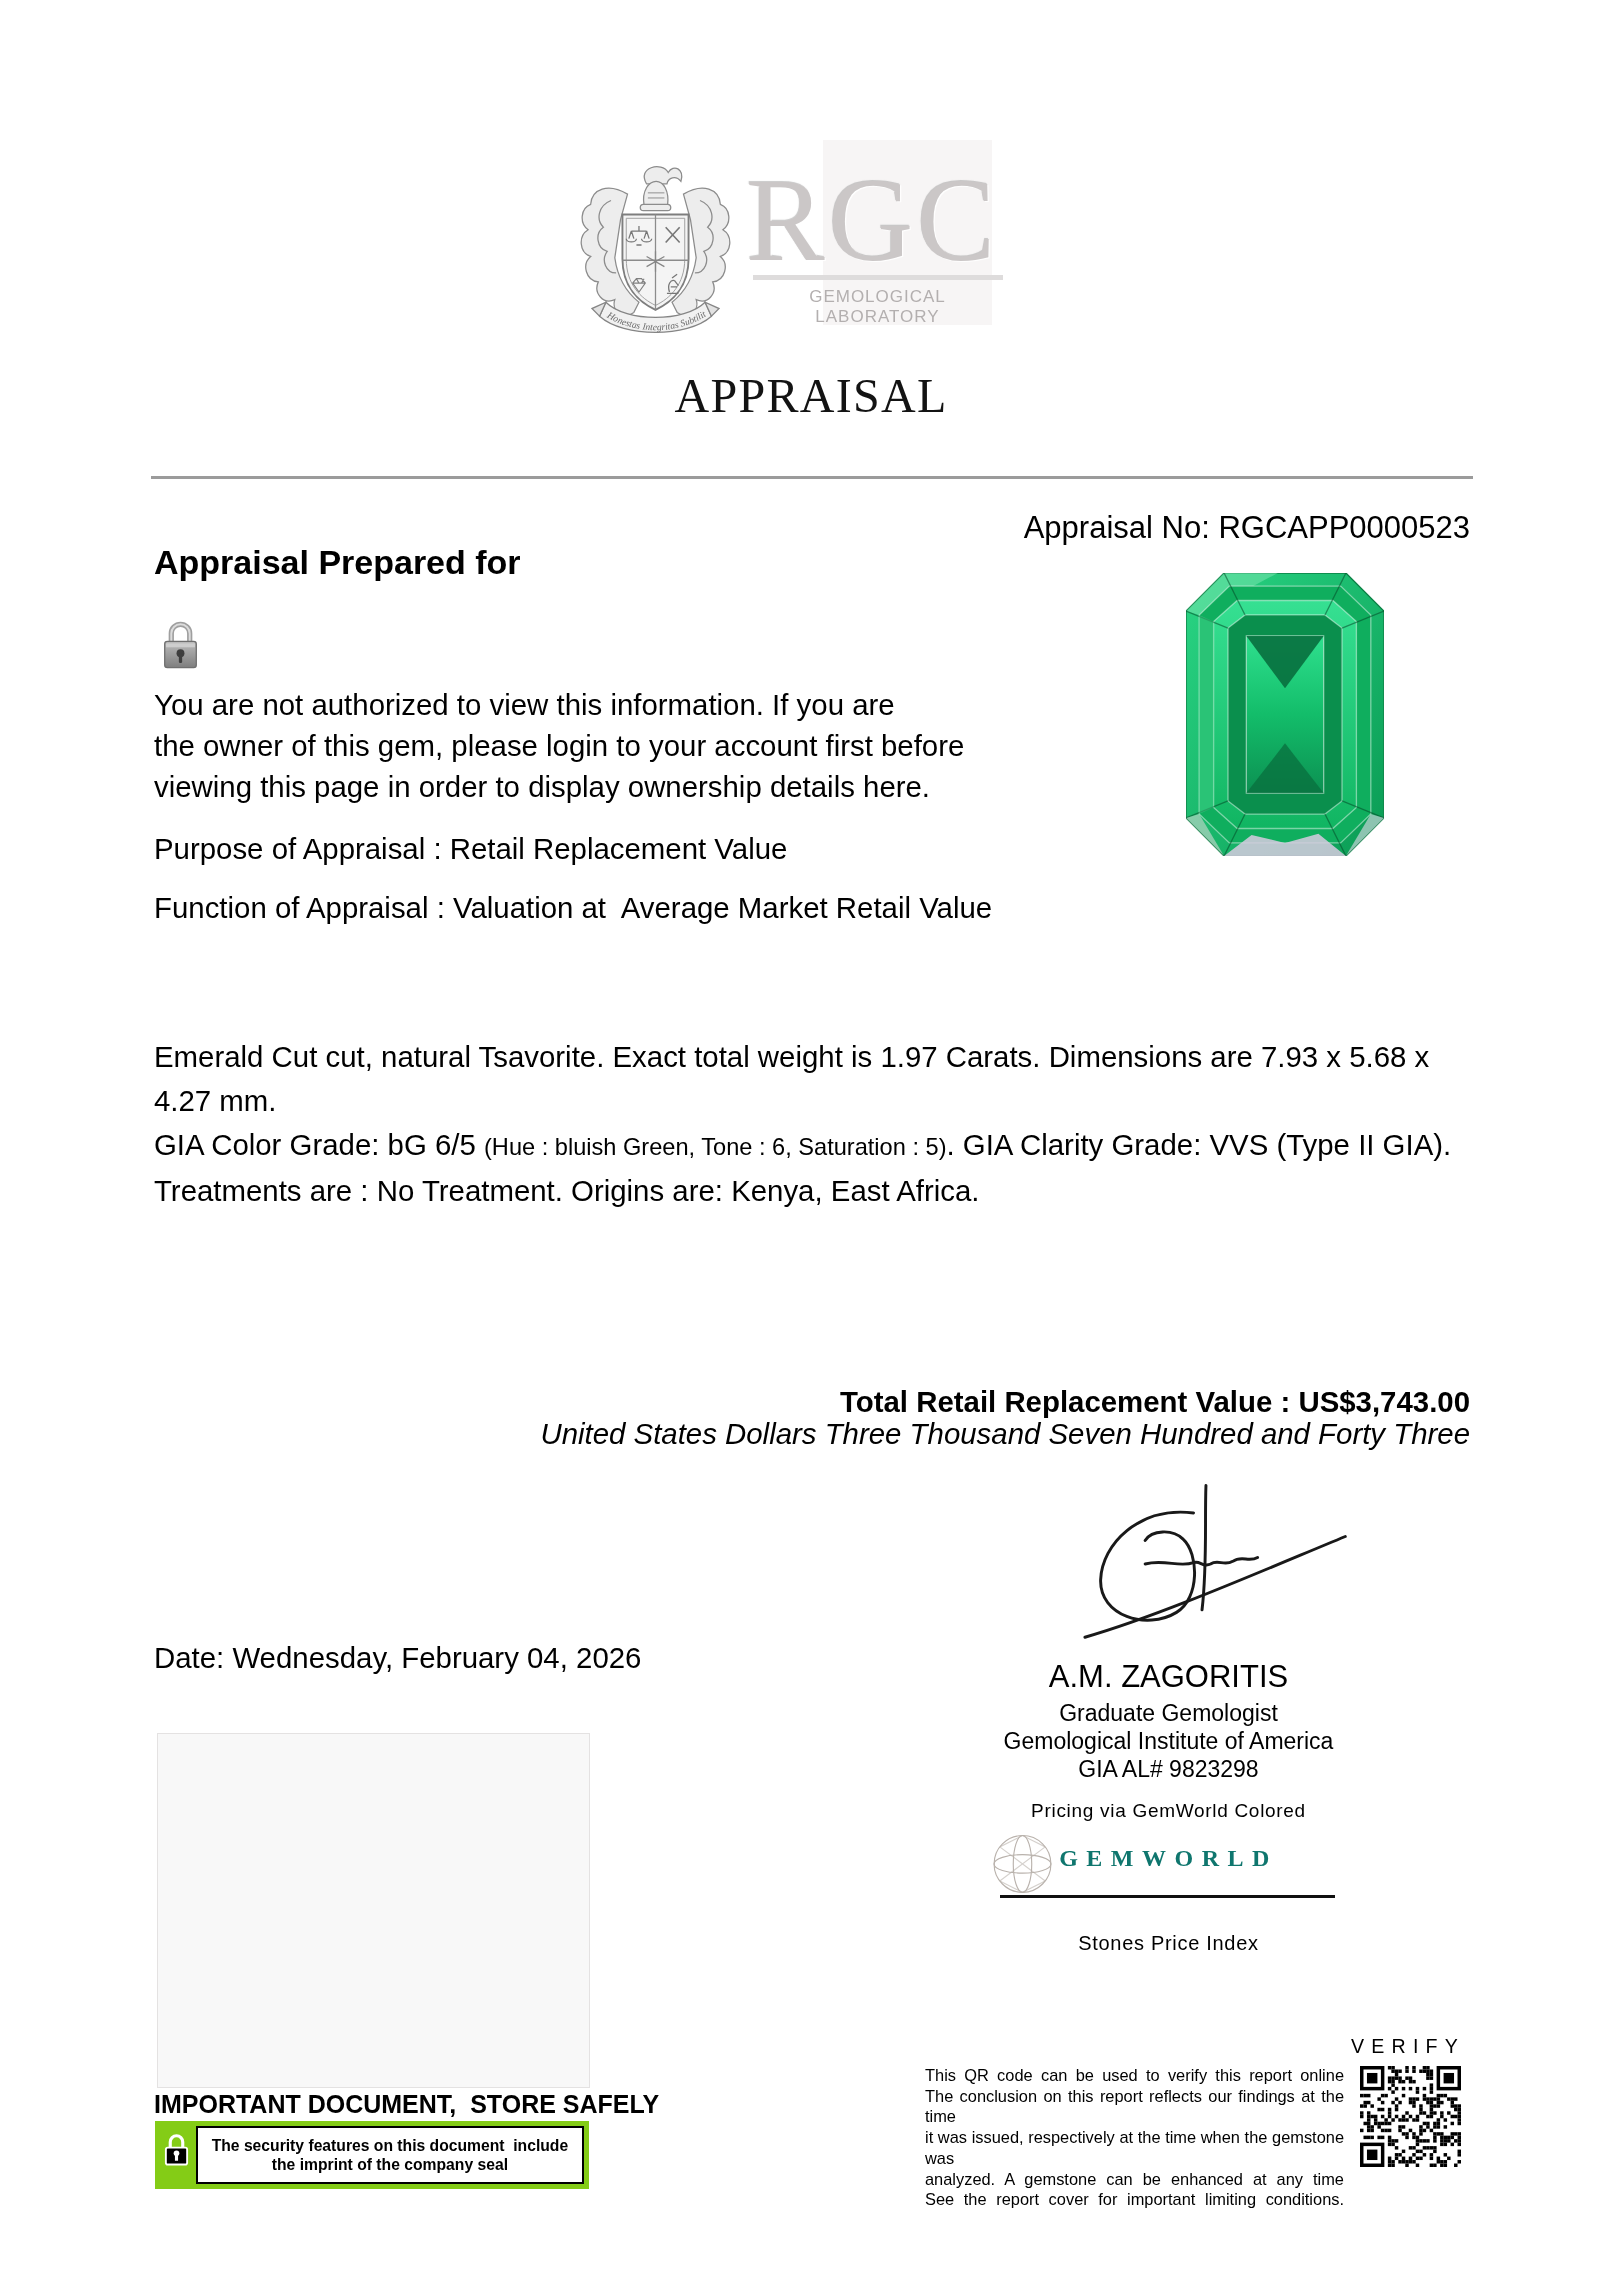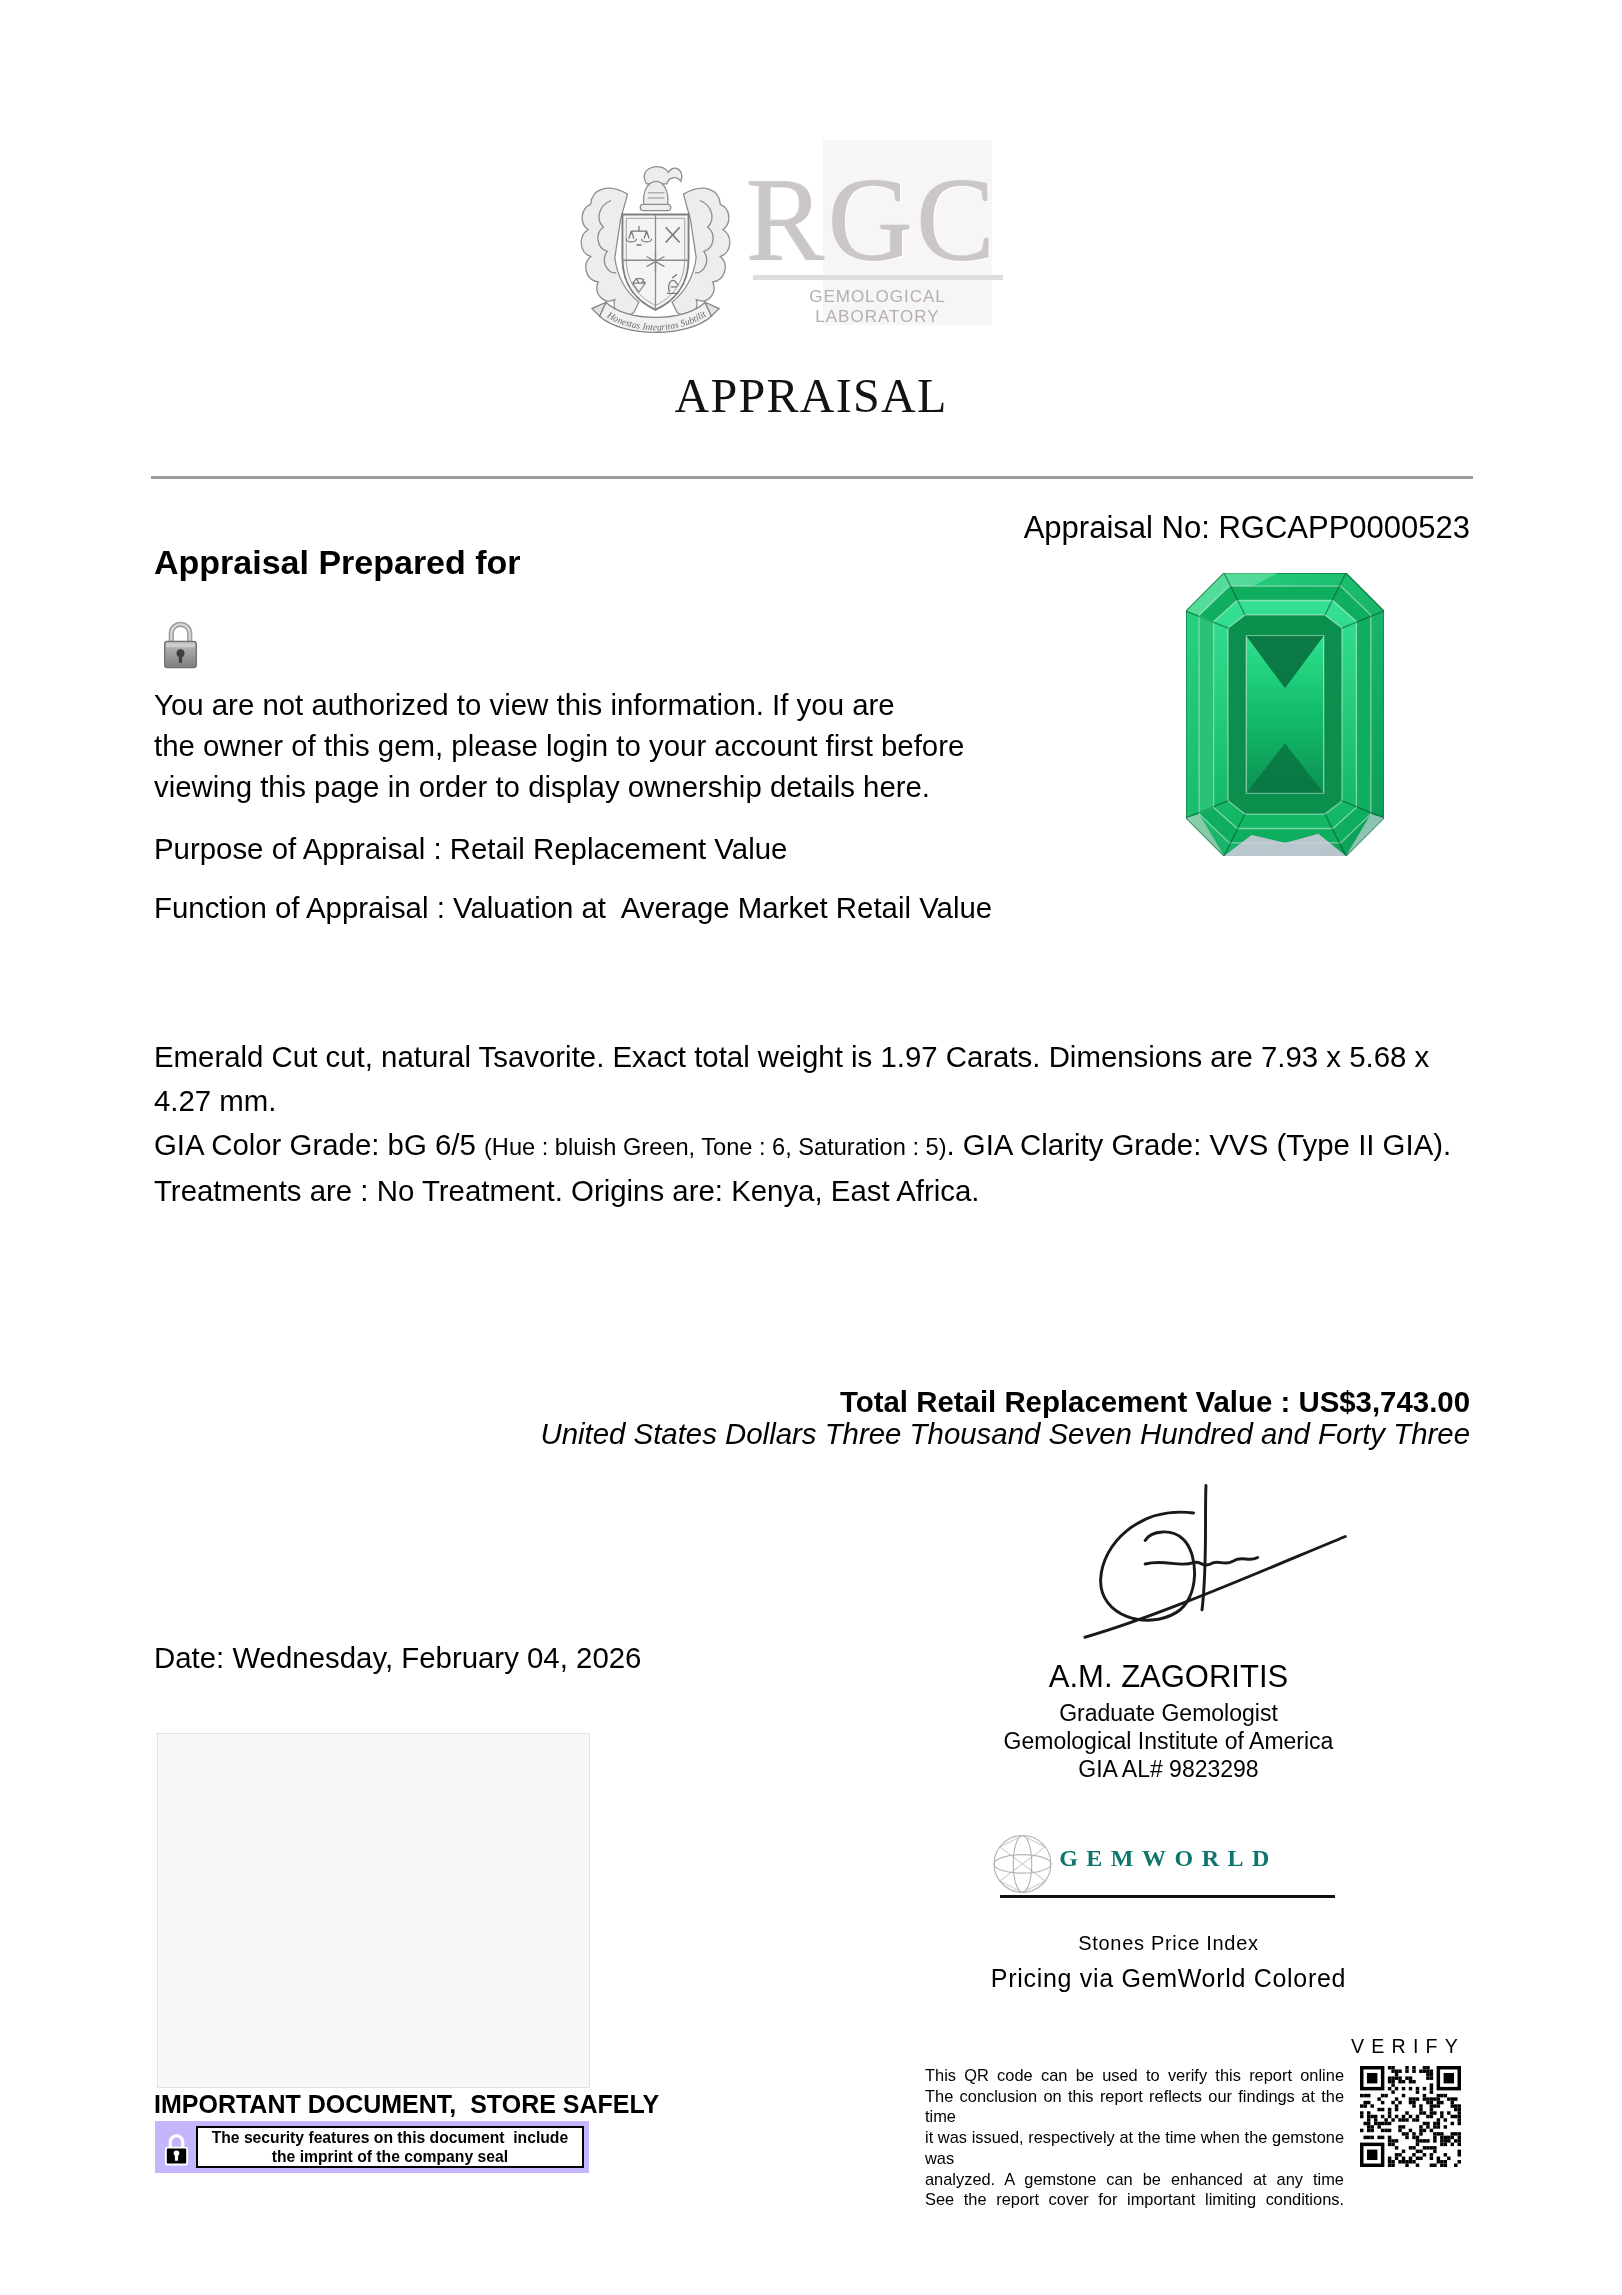--- a/index.html
+++ b/index.html
@@ -49,27 +49,27 @@
   .signer-name{top:1659px;font-size:31px;}
   .signer-cred{top:1700px;font-size:23px;}
   .signer-inst{top:1728px;font-size:23px;}
   .signer-lic{top:1756px;font-size:23px;}
 
   
   .globe{left:987px;top:1827px;width:71px;height:71px;}
   .gemworld{top:1845px;font-family:"Liberation Serif",serif;font-weight:bold;font-size:24px;
         letter-spacing:8.5px;color:#0f766e;}
   .gw-underline{left:1000px;top:1895px;width:335px;height:2.6px;background:#101010;}
-  .pricing1{top:1964px;font-size:25px;letter-spacing:0.7px;}
+  .pricing1{top:1800px;font-size:19px;letter-spacing:0.7px;}
   .pricing2{top:1932px;font-size:20px;letter-spacing:0.7px;text-align:center;}
 
   
   .photo-box{left:157px;top:1733px;width:431px;height:353px;background:#f8f8f8;border:1.3px solid #e4e2e2;}
   .store-safely{left:154px;top:2090px;font-size:25px;font-weight:bold;}
-  .security-box{left:155px;top:2121px;width:434px;height:52px;background:#c4b5fd;}
+  .security-box{left:155px;top:2121px;width:434px;height:68px;background:#84cc16;}
   .security-inner{position:absolute;left:41px;top:5.2px;right:5.2px;bottom:5.2px;background:#fff;
         border:2px solid #000;text-align:center;display:flex;flex-direction:column;justify-content:center;}
   .security-line{font-size:15.7px;font-weight:bold;line-height:19px;white-space:pre;}
   .security-lock{position:absolute;left:8.5px;top:11px;width:25px;height:35px;}
   .verify{left:1351px;top:2035px;font-size:19.6px;letter-spacing:7.2px;}
   .qr{left:1360px;top:2066px;width:101px;height:101px;}
   .qr-caption{left:925px;top:2065px;width:419px;font-size:16.4px;line-height:20.7px;}
   .qr-caption div{text-align:justify;text-align-last:justify;}
 </style>
 </head>

